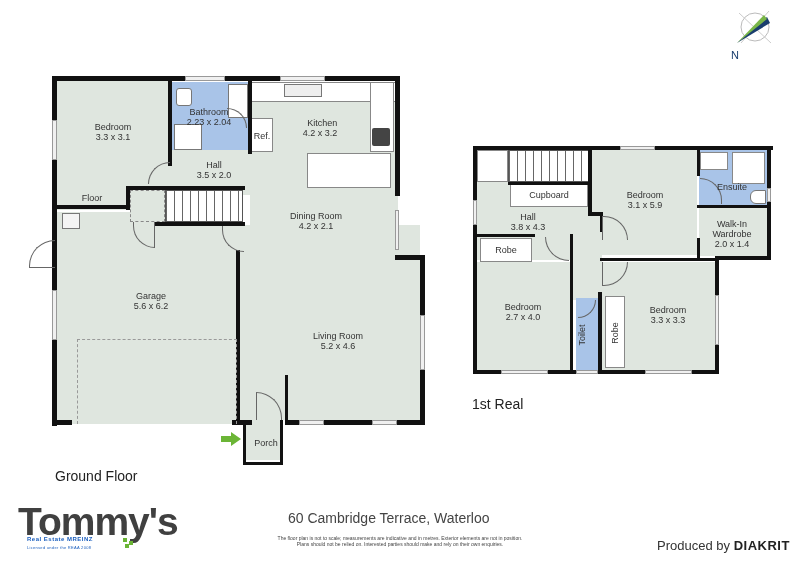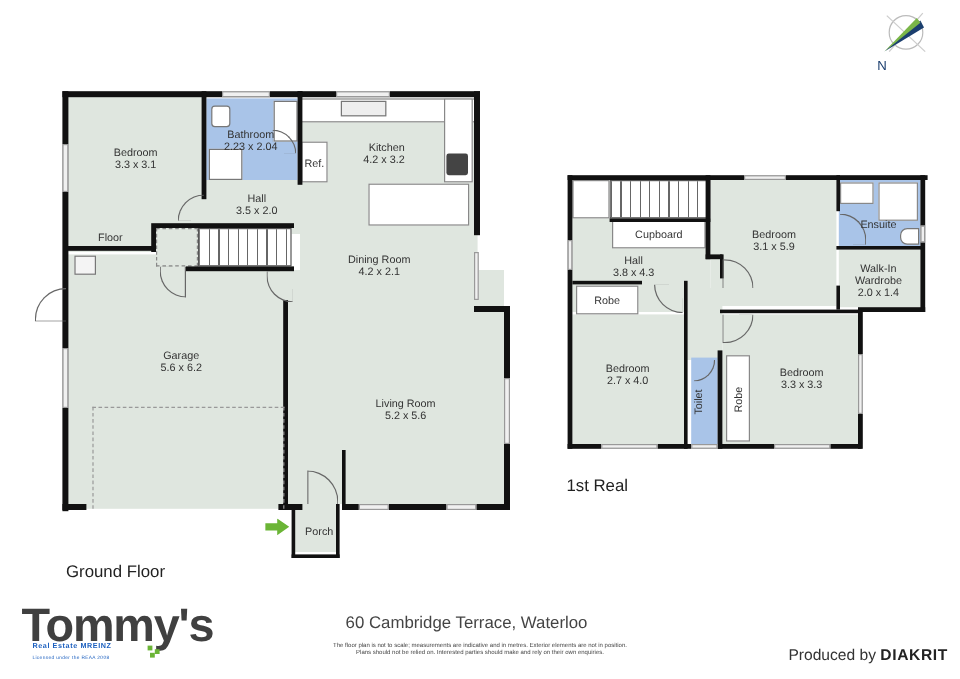--- a/index.html
+++ b/index.html
@@ -106,21 +106,21 @@
   </svg>
 
   <div class="lbl" style="left:113px;top:122px;"><span>Bedroom</span><br><span>3.3 x 3.1</span></div>
   <div class="lbl" style="left:209px;top:107px;"><span>Bathroom</span><br><span>2.23 x 2.04</span></div>
   <div class="lbl" style="left:320px;top:118px;text-align:right;"><span>Kitchen</span><br><span>4.2 x 3.2</span></div>
   <div class="lbl" style="left:262px;top:131px;">Ref.</div>
   <div class="lbl" style="left:214px;top:160px;"><span>Hall</span><br><span>3.5 x 2.0</span></div>
   <div class="lbl" style="left:92px;top:193px;">Floor</div>
   <div class="lbl" style="left:316px;top:211px;"><span>Dining Room</span><br><span>4.2 x 2.1</span></div>
   <div class="lbl" style="left:151px;top:291px;"><span>Garage</span><br><span>5.6 x 6.2</span></div>
-  <div class="lbl" style="left:338px;top:331px;"><span>Living Room</span><br><span>5.2 x 5.6</span></div>
+  <div class="lbl" style="left:338px;top:331px;"><span>Living Room</span><br><span>5.2 x 4.6</span></div>
   <div class="lbl" style="left:266px;top:438px;">Porch</div>
 
   <div class="floor-lbl" style="left:55px;top:468px;">Ground Floor</div>
 </div>
 
 <div class="abs" style="left:0;top:0;width:800px;height:420px;">
 
   <div class="room" style="left:477px;top:150px;width:115px;height:110px;"></div>
   <div class="room" style="left:592px;top:150px;width:105px;height:105px;"></div>
   <div class="wet" style="left:699px;top:150px;width:68px;height:55px;"></div>

